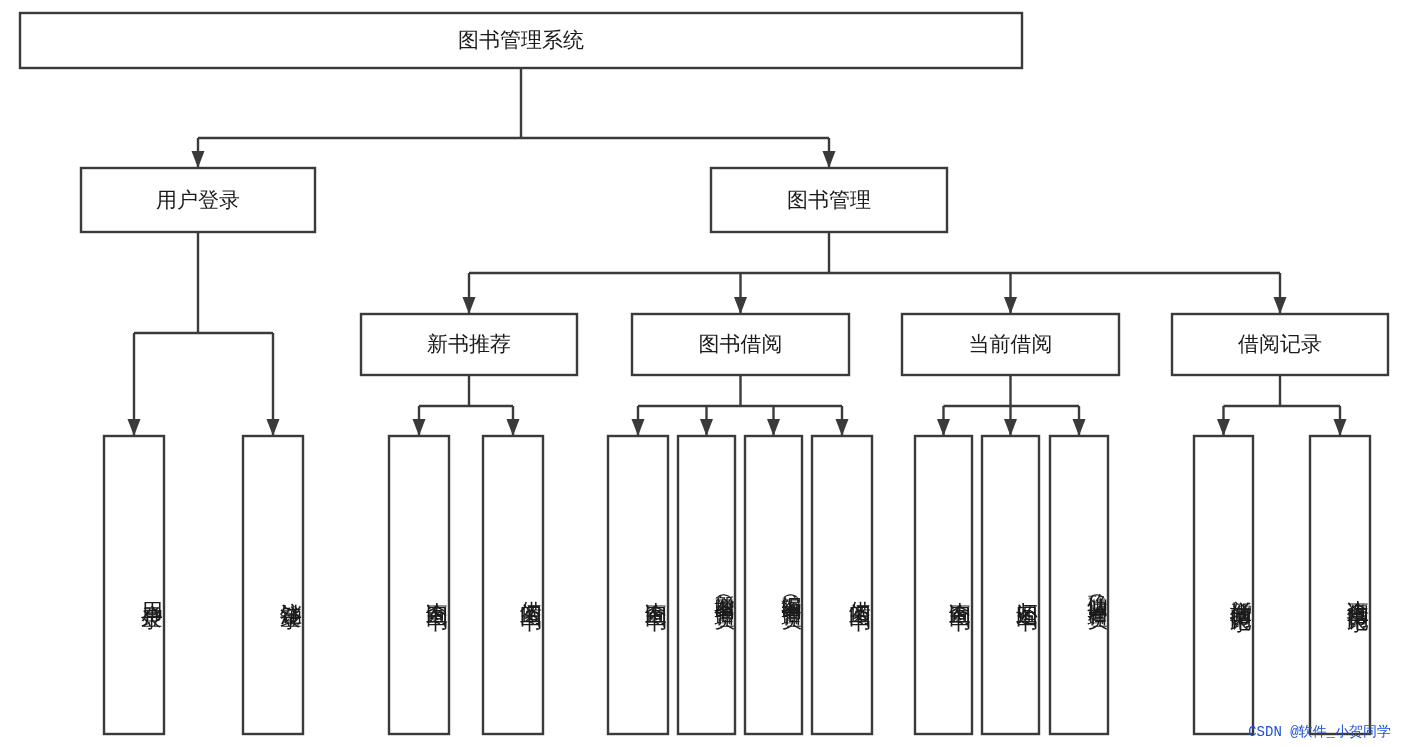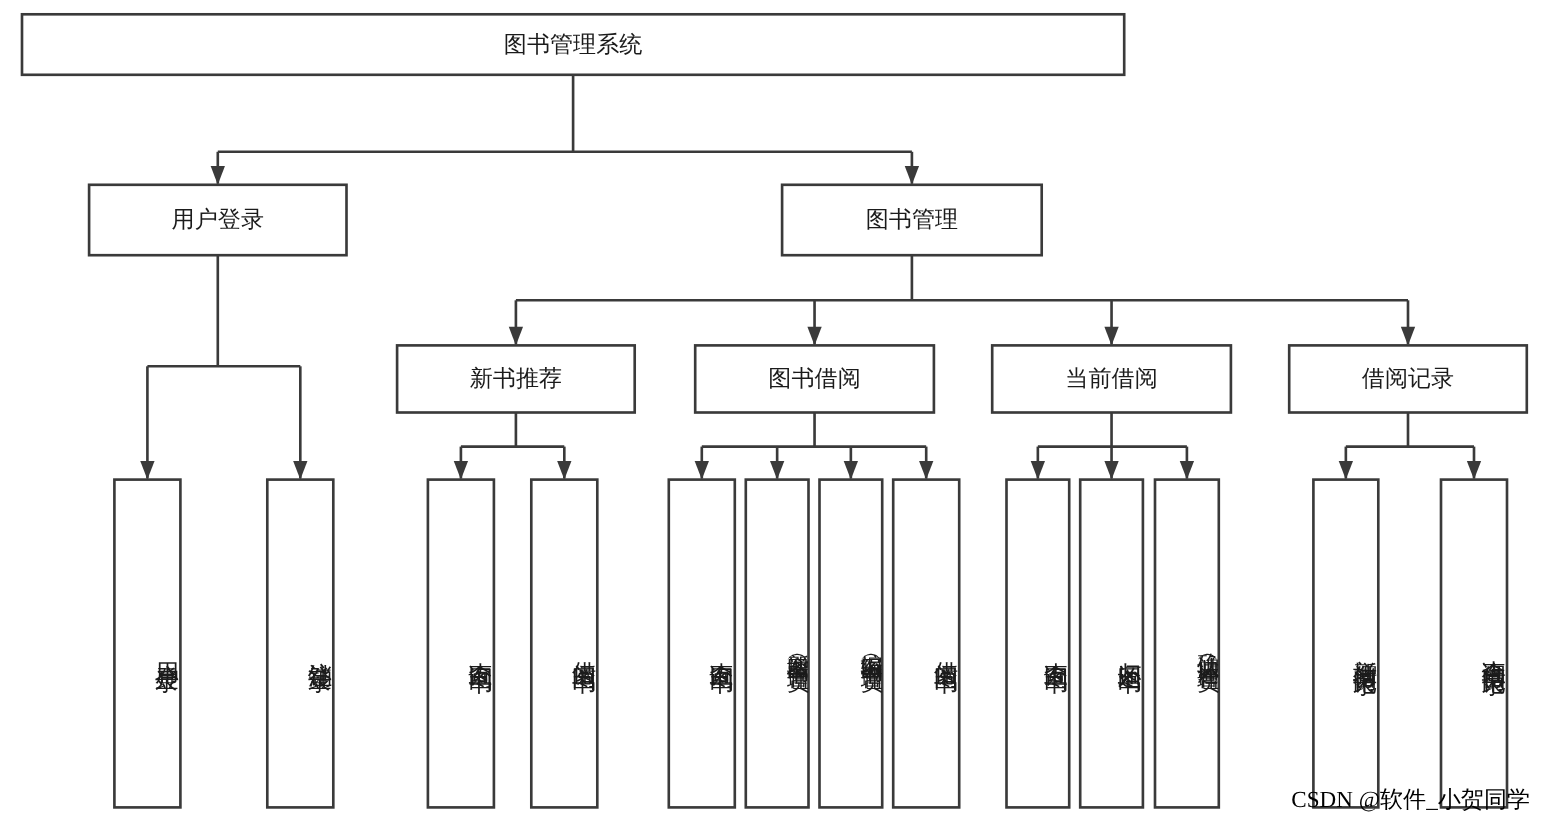--- a/index.html
+++ b/index.html
@@ -60,23 +60,23 @@
     display: flex;
     align-items: flex-start;
     justify-content: center;
     white-space: nowrap;
     pointer-events: none;
   }
   .watermark {
     position: absolute;
     right: 14px;
     bottom: 6px;
-    font-family: Liberation Serif, serif;
-    font-size: 21px;
-    color: #000000;
+    font-family: Liberation Mono, monospace;
+    font-size: 14px;
+    color: #1d4ed8;
     white-space: nowrap;
     user-select: none;
   }
 </style>
 </head>
 <body>
 
 <div id="diagram-root">
 
   <svg class="diagram-canvas" viewBox="0 0 1405 747">

